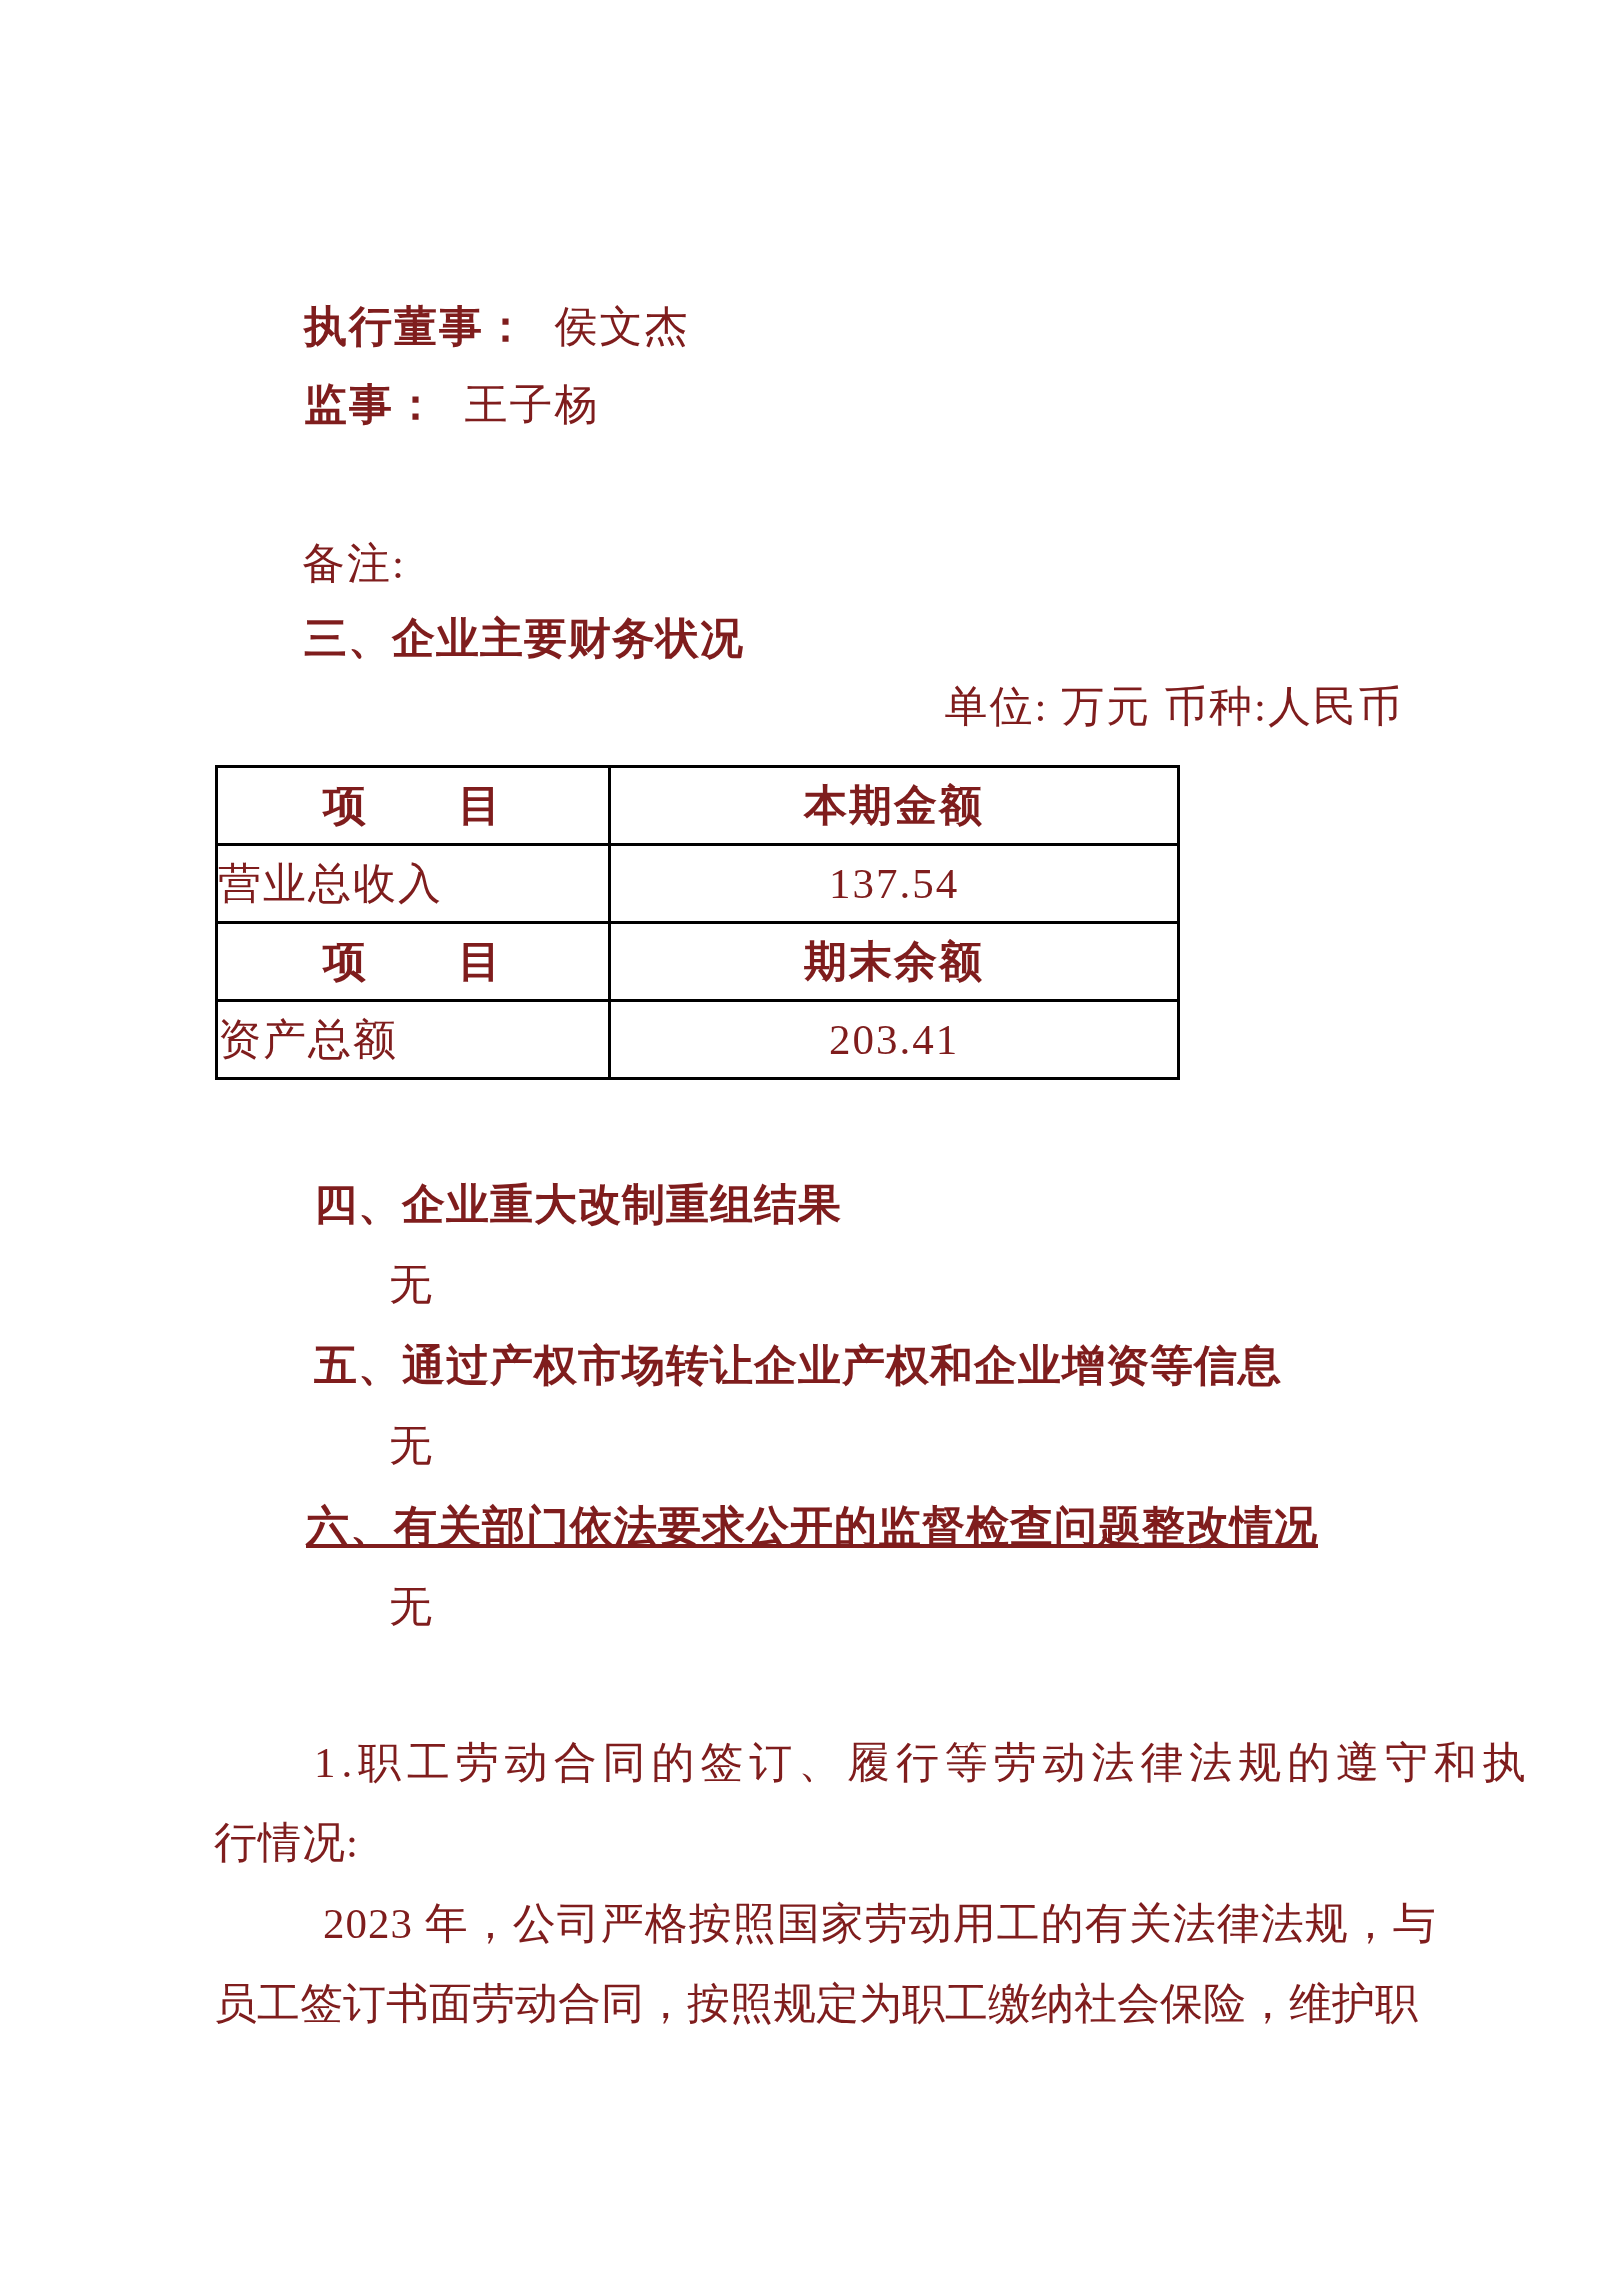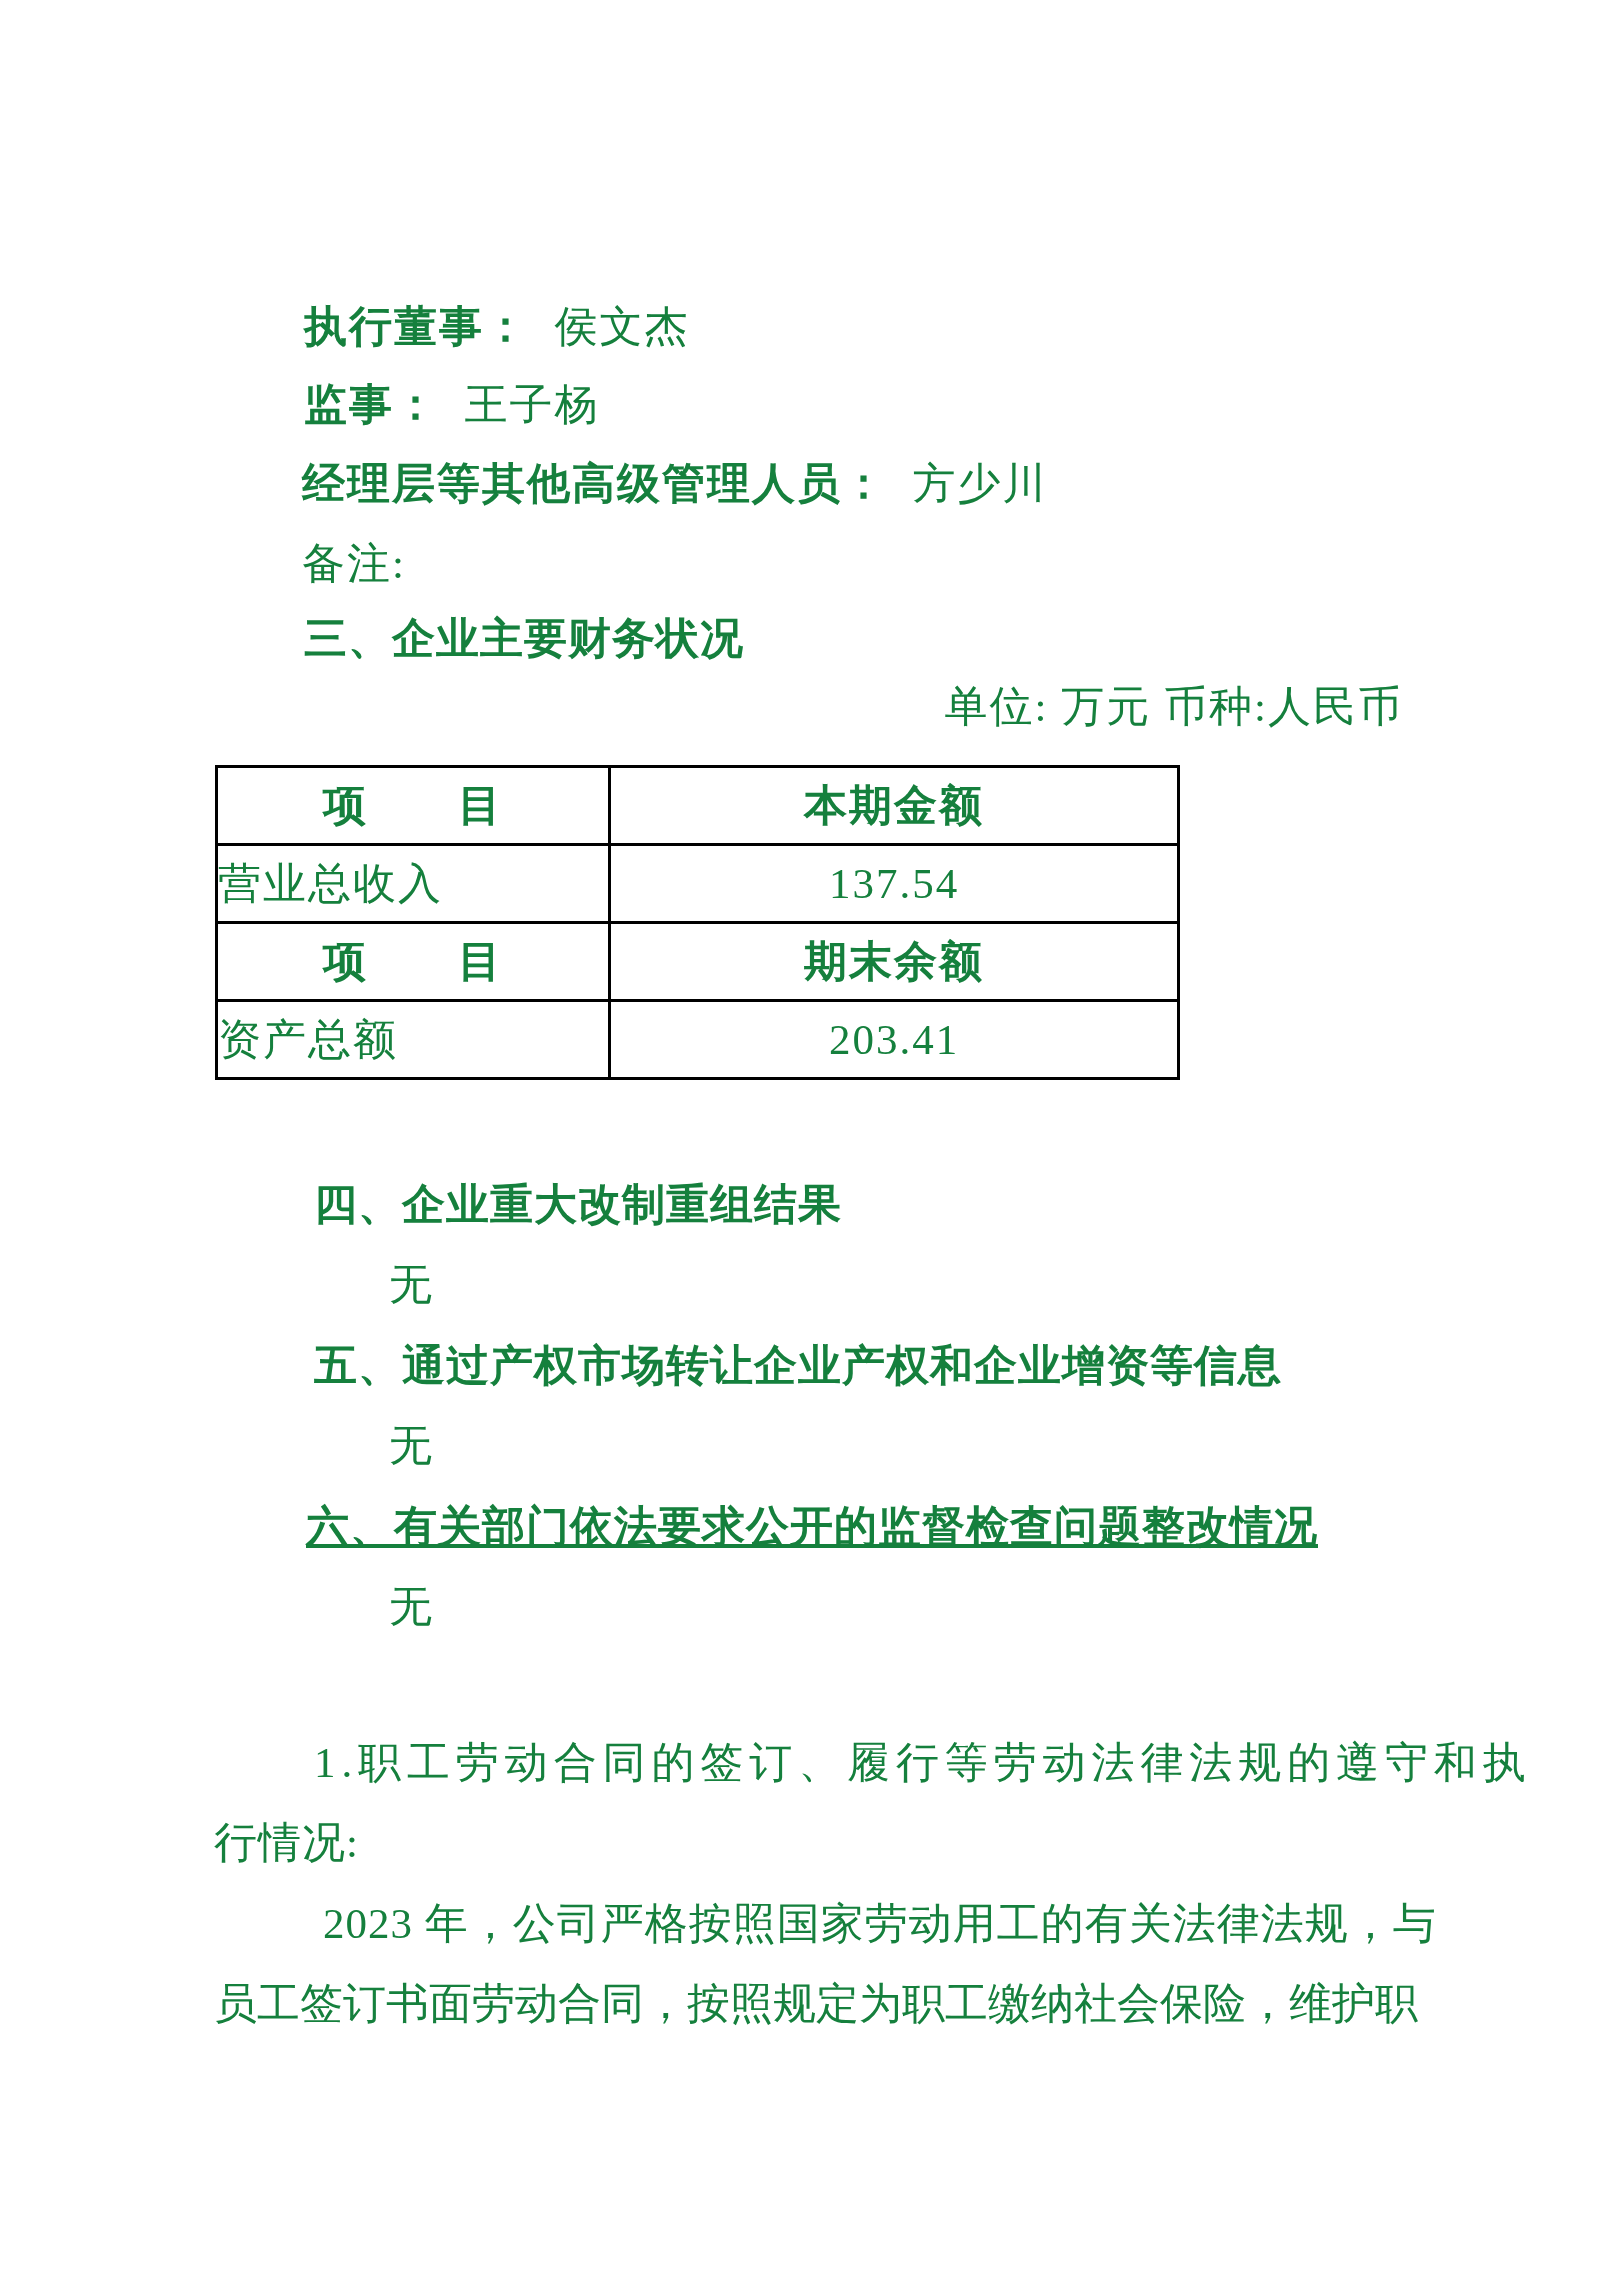--- a/index.html
+++ b/index.html
@@ -1,21 +1,21 @@
 <!DOCTYPE html>
 <html><head>
 <meta charset="utf-8">
 <style>
   html,body { margin:0; padding:0; background:#888; }
   .page {
     position:relative;
     width:1621px; height:2293px;
     margin:0 auto;
     background:#ffffff;
-    color:#15803d;
+    color:#7f1d1d;
     font-family:"Liberation Serif","DejaVu Serif",serif;
     overflow:hidden;
   }
   .line {
     position:absolute;
     white-space:nowrap;
     font-size:43px;
     line-height:45px;
     letter-spacing:2px;
   }
@@ -51,23 +51,20 @@
 <div class="page">
 
   <div class="line" style="left:304px; top:304px;">
     <span class="bold">执行董事：</span><span class="name">侯文杰</span>
   </div>
 
   <div class="line" style="left:304px; top:382px;">
     <span class="bold">监事：</span><span class="name">王子杨</span>
   </div>
 
-  <div class="line" style="left:302px; top:461px;">
-    <span class="bold">经理层等其他高级管理人员：</span><span class="name">方少川</span>
-  </div>
 
   <div class="line" style="left:302px; top:541px;">
     <span>备注:</span>
   </div>
 
   <div class="line unit-line" style="top:684px;">单位: 万元 币种:人民币</div>
 
   <div class="line heading" style="left:304px; top:616px;">三、企业主要财务状况</div>
 
   <table class="fin">

